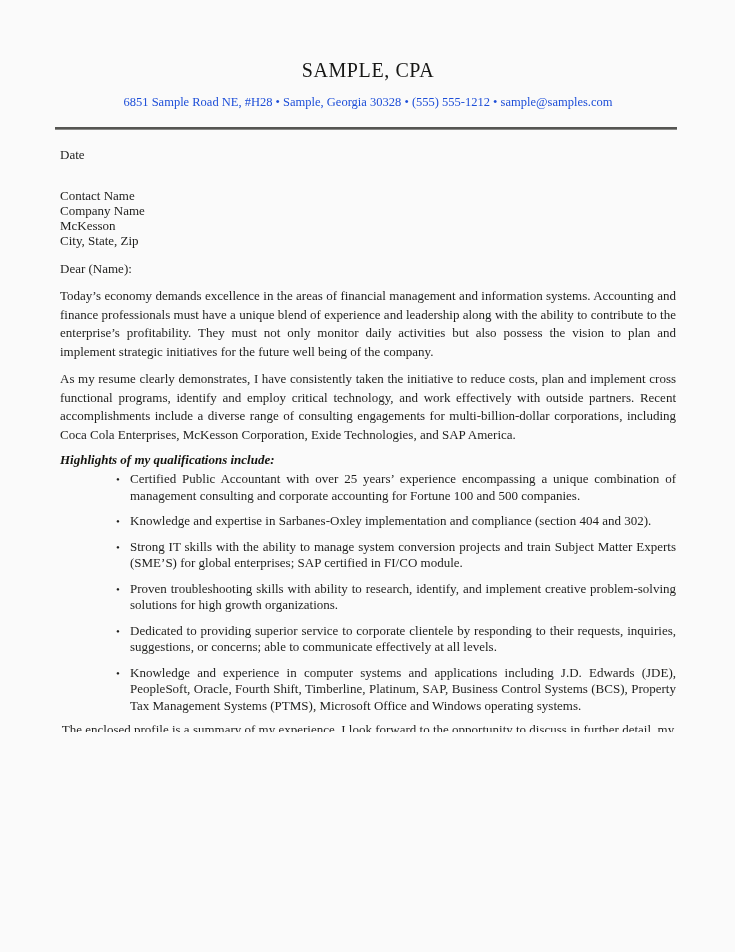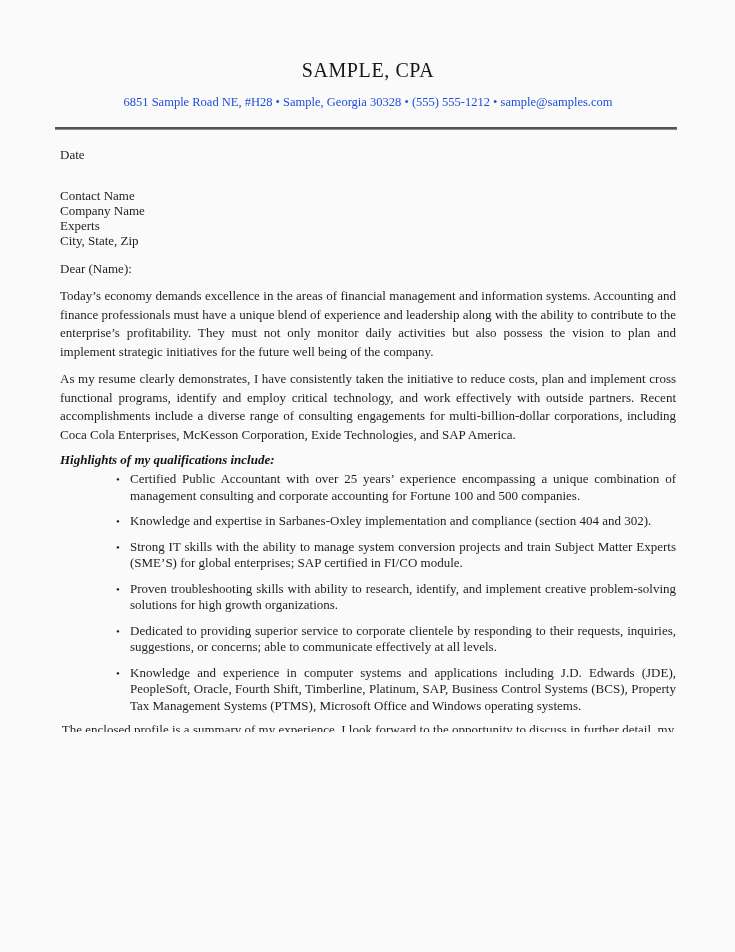--- a/index.html
+++ b/index.html
@@ -122,21 +122,21 @@
     <div class="letterhead-name">SAMPLE, CPA</div>
     <div class="letterhead-contact">6851 Sample Road NE, #H28 • Sample, Georgia 30328 • (555) 555-1212 • sample@samples.com</div>
     <div class="rule"></div>
   </div>
 
   <div class="date-line">Date</div>
 
   <div class="recipient">
     <div>Contact Name</div>
     <div>Company Name</div>
-    <div>Experts</div>
+    <div>McKesson</div>
     <div>City, State, Zip</div>
   </div>
 
   <div class="salutation">Dear (Name):</div>
 
   <p class="para">Today’s economy demands excellence in the areas of financial management and information systems. Accounting and finance professionals must have a unique blend of experience and leadership along with the ability to contribute to the enterprise’s profitability.  They must not only monitor daily activities but also possess the vision to plan and implement strategic initiatives for the future well being of the company.</p>
 
   <p class="para second">As my resume clearly demonstrates, I have consistently taken the initiative to reduce costs, plan and implement cross functional programs, identify and employ critical technology, and work effectively with outside partners. Recent accomplishments include a diverse range of consulting engagements for multi-billion-dollar corporations, including Coca Cola Enterprises, McKesson Corporation, Exide Technologies, and SAP America.</p>
 
   <div class="highlights-heading">Highlights of my qualifications include:</div>

